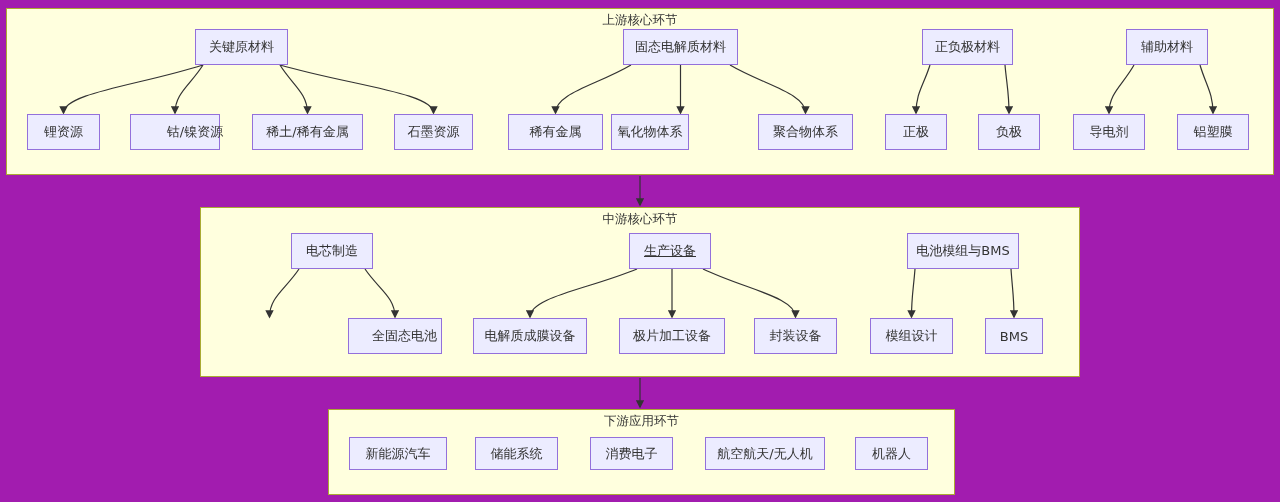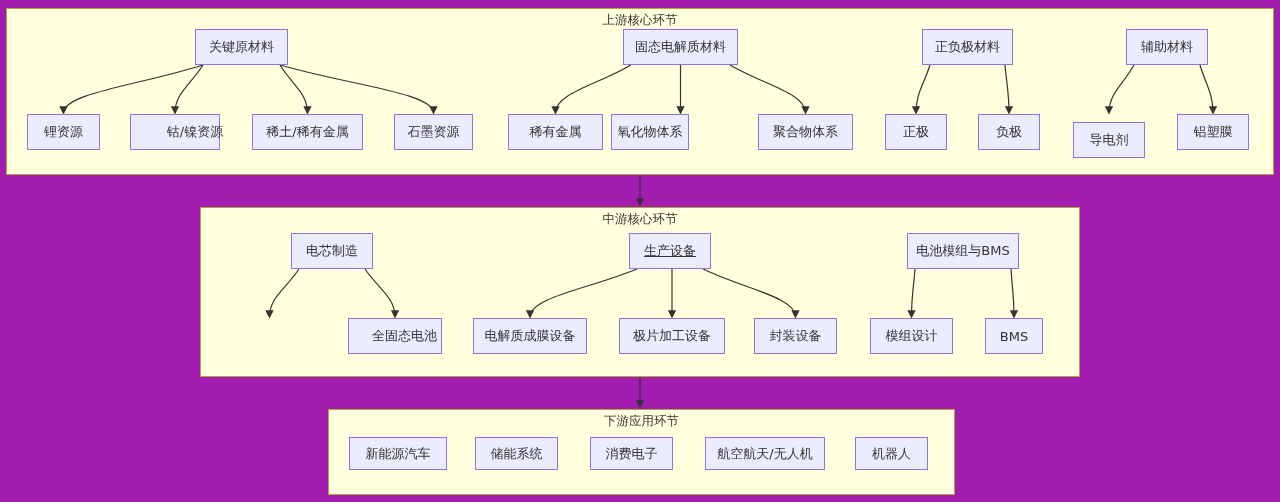--- a/index.html
+++ b/index.html
@@ -70,21 +70,21 @@
     <div class="node" style="left: 1126px; top: 29px; width: 82px; height: 36px;">辅助材料</div>
     <div class="node" style="left: 27px; top: 114px; width: 73px; height: 36px;">锂资源</div>
     <div class="node" style="left: 130px; top: 114px; width: 90px; height: 36px; padding-left: 40px;">钴/镍资源</div>
     <div class="node" style="left: 252px; top: 114px; width: 111px; height: 36px;">稀土/稀有金属</div>
     <div class="node" style="left: 394px; top: 114px; width: 79px; height: 36px;">石墨资源</div>
     <div class="node" style="left: 508px; top: 114px; width: 95px; height: 36px;">稀有金属</div>
     <div class="node" style="left: 611px; top: 114px; width: 78px; height: 36px;">氧化物体系</div>
     <div class="node" style="left: 758px; top: 114px; width: 95px; height: 36px;">聚合物体系</div>
     <div class="node" style="left: 885px; top: 114px; width: 62px; height: 36px;">正极</div>
     <div class="node" style="left: 978px; top: 114px; width: 62px; height: 36px;">负极</div>
-    <div class="node" style="left: 1073px; top: 122px; width: 72px; height: 36px;">导电剂</div>
+    <div class="node" style="left: 1073px; top: 114px; width: 72px; height: 36px;">导电剂</div>
     <div class="node" style="left: 1177px; top: 114px; width: 72px; height: 36px;">铝塑膜</div>
     <div class="node" style="left: 291px; top: 233px; width: 82px; height: 36px;">电芯制造</div>
     <div class="node" style="left: 629px; top: 233px; width: 82px; height: 36px; text-decoration: underline;">生产设备</div>
     <div class="node" style="left: 907px; top: 233px; width: 112px; height: 36px;">电池模组与BMS</div>
     <div class="node" style="left: 348px; top: 318px; width: 94px; height: 36px; padding-left: 19px;">全固态电池</div>
     <div class="node" style="left: 473px; top: 318px; width: 114px; height: 36px;">电解质成膜设备</div>
     <div class="node" style="left: 619px; top: 318px; width: 106px; height: 36px;">极片加工设备</div>
     <div class="node" style="left: 754px; top: 318px; width: 83px; height: 36px;">封装设备</div>
     <div class="node" style="left: 870px; top: 318px; width: 83px; height: 36px;">模组设计</div>
     <div class="node" style="left: 985px; top: 318px; width: 58px; height: 36px;">BMS</div>

